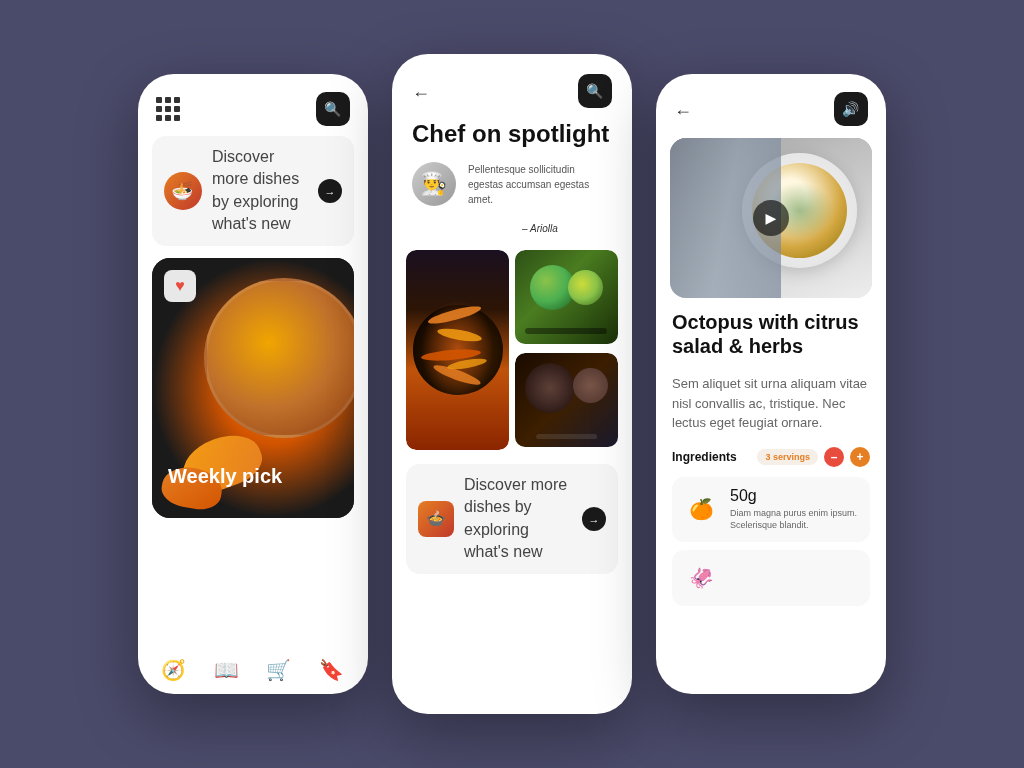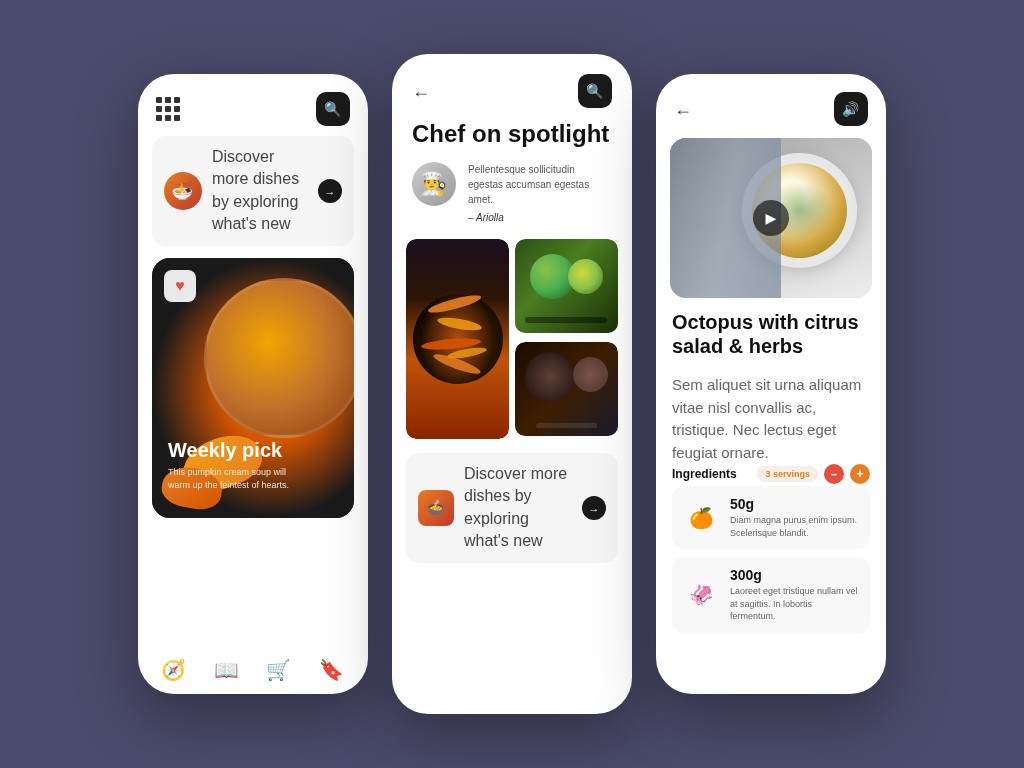--- a/index.html
+++ b/index.html
@@ -208,21 +208,22 @@
       font-size: 22px;
     }
     .chef-quote {
       font-size: 10px;
       color: #555;
       line-height: 1.5;
     }
     .chef-name {
       font-style: italic;
       color: #333;
-      margin-top: 3px;
+      margin-top: 14px;
+      text-align: center;
     }
 
     .p2-follow {
       margin: 0 20px 16px;
       display: inline-flex;
       align-items: center;
       gap: 8px;
       background: #e8f8e8;
       border: 1.5px solid #4caf50;
       border-radius: 20px;
@@ -305,30 +306,31 @@
       overflow: hidden;
     }
     .p3-title {
       font-size: 20px;
       font-weight: 800;
       color: #111;
       line-height: 1.2;
       margin-bottom: 16px;
     }
     .p3-desc {
-      font-size: 15px;
+      font-size: 13px;
       color: #666;
       line-height: 1.5;
+      margin-bottom: 14px;
     }
 
     .p3-ingredients-header {
       display: flex;
       align-items: center;
       justify-content: space-between;
-      margin-bottom: 2px;
+      margin-bottom: 10px;
     }
     .p3-ingredients-label {
       font-size: 12px;
       font-weight: 700;
       color: #111;
     }
     .p3-servings {
       display: flex;
       align-items: center;
       gap: 6px;
@@ -363,22 +365,22 @@
       margin-bottom: 8px;
     }
     .ingredient-icon {
       width: 36px; height: 36px;
       border-radius: 8px;
       flex-shrink: 0;
       display: flex; align-items: center; justify-content: center;
       font-size: 20px;
     }
     .ingredient-info .amount {
-      font-size: 14px;
-      font-weight: 700;
+      font-size: 16px;
+      font-weight: 400;
       color: #111;
     }
     .ingredient-info .desc {
       font-size: 9px;
       color: #666;
       line-height: 1.4;
       margin-top: 2px;
     }
   </style>
 </head>
@@ -410,21 +412,20 @@
     <div class="p1-hero-img">
       <div class="p1-hero-soup"></div>
       <div class="p1-hero-pumpkin"></div>
       <div class="p1-hero-pumpkin2"></div>
     </div>
     <div class="p1-heart">
       <span>♥</span>
     </div>
     <div class="p1-hero-caption">
       <h2>Weekly pick</h2>
-      <p>This pumpkin cream soup will warm up the feintest of hearts.</p>
     </div>
   </div>
 
   <div class="p1-nav">
     <span class="nav-icon active">🧭</span>
     <span class="nav-icon">📖</span>
     <span class="nav-icon">🛒</span>
     <span class="nav-icon">🔖</span>
   </div>
 </div>
@@ -523,19 +524,15 @@
     <div class="ingredient-card">
       <div class="ingredient-icon">🍊</div>
       <div class="ingredient-info">
         <div class="amount">50g</div>
         <div class="desc">Diam magna purus enim ipsum. Scelerisque blandit.</div>
       </div>
     </div>
 
     <div class="ingredient-card">
       <div class="ingredient-icon">🦑</div>
-      <div class="ingredient-info">
-        <div class="amount">300g</div>
-        <div class="desc">Laoreet eget tristique nullam vel at sagittis. In lobortis fermentum.</div>
-      </div>
     </div>
   </div>
 </div>
 
 </body></html>

